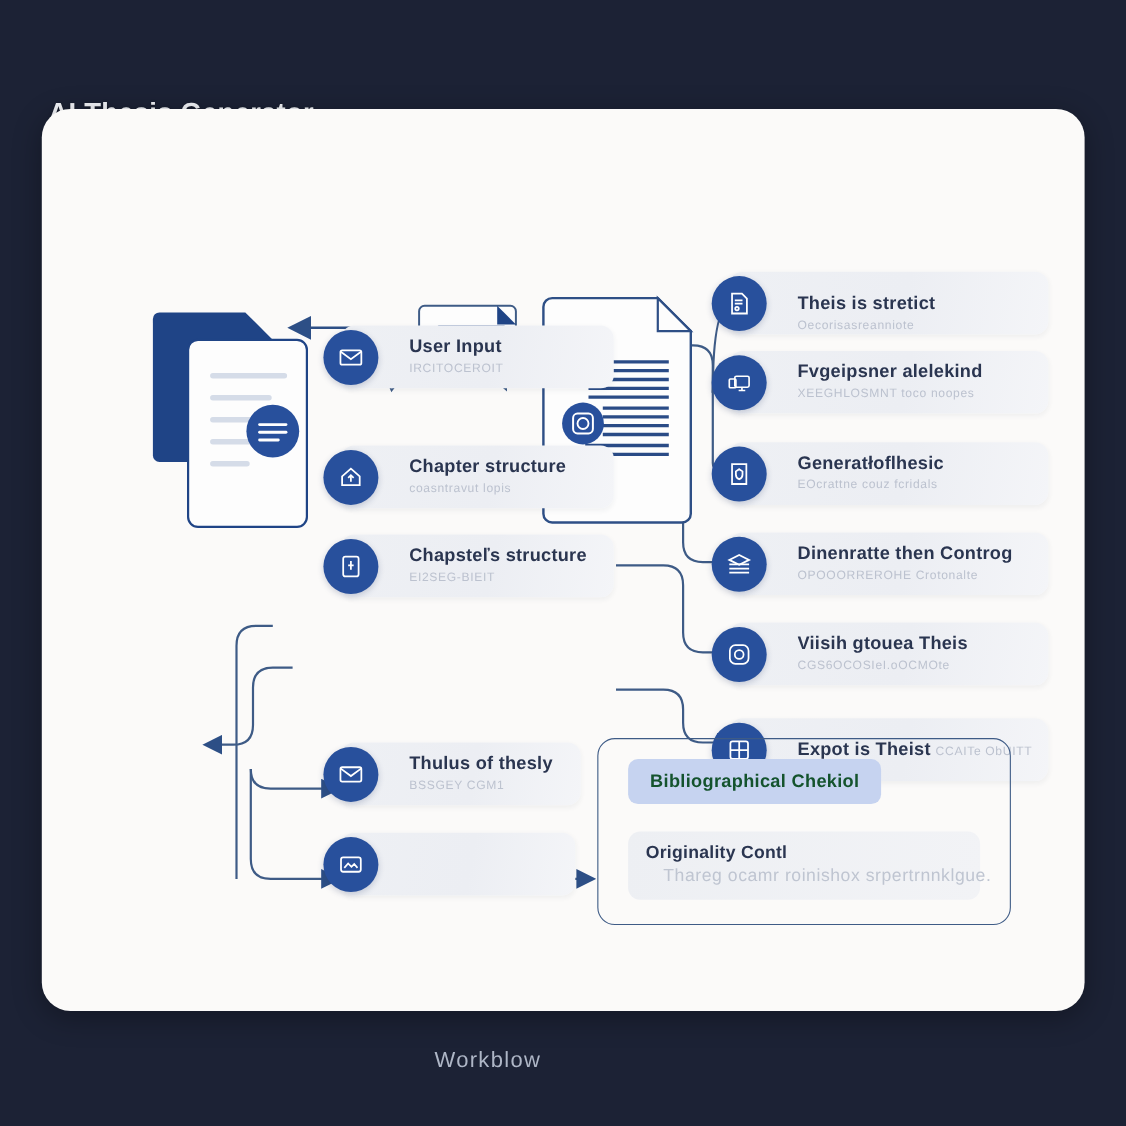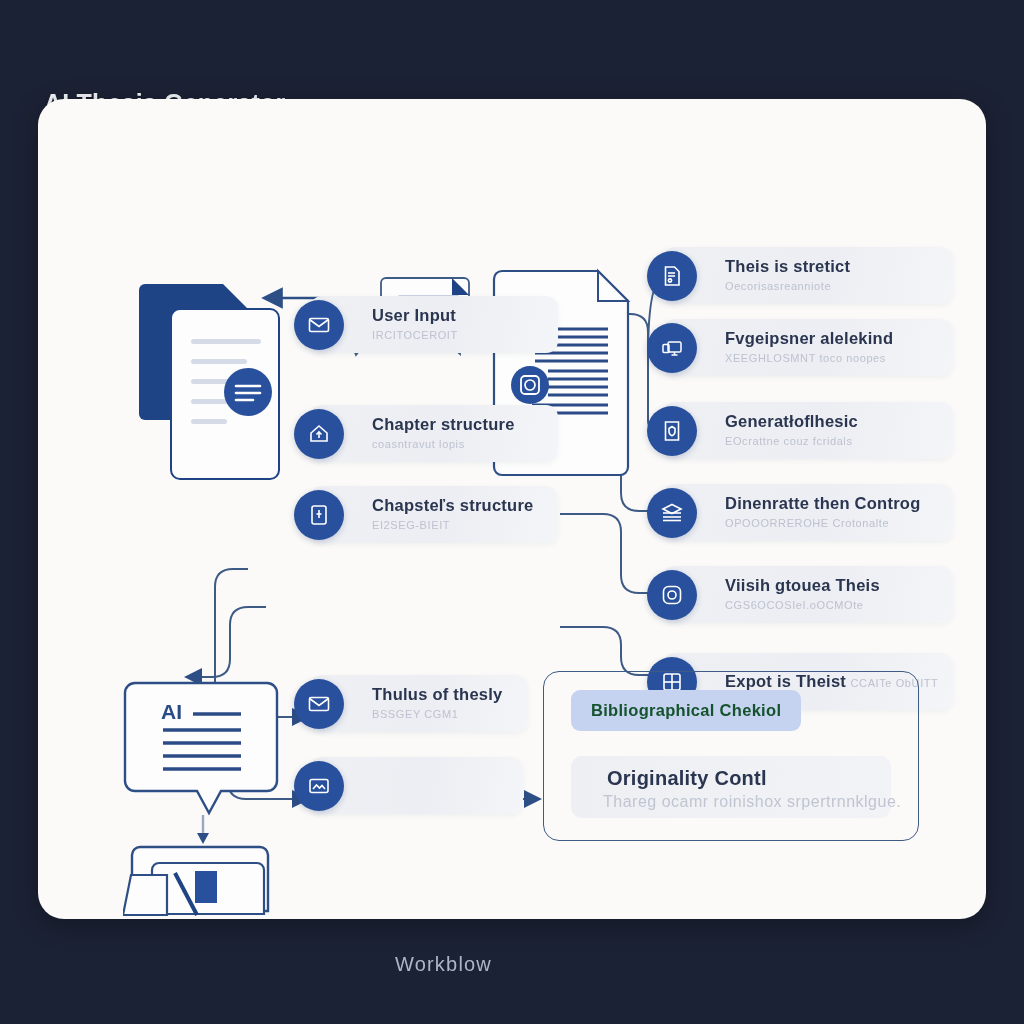--- a/index.html
+++ b/index.html
@@ -144,23 +144,22 @@
     position: absolute;
     left: 27px;
     top: 84px;
     width: 320px;
     height: 62px;
     border-radius: 11px;
     background: linear-gradient(100deg,#edeff3 0%, #f2f3f6 100%);
     padding: 11px 16px;
   }
   #qc-sub-card .r-title {
-    font-size: 20px; font-weight: bold; color: #2a3550; letter-spacing:0.25px;
+    font-size: 16px; font-weight: bold; color: #2a3550; letter-spacing:0.25px;
     white-space: nowrap;
-    margin-left: 20px;
   }
   #qc-sub-card .r-sub {
     font-size: 16px; color: #bfc5d1; letter-spacing: 0.5px; margin-top: 3px;
     white-space: nowrap;
     margin-left: 16px;
   }
 
   
   .illus { position: absolute; }
   #illus-doc-stack   { left: 95px;  top: 160px; width: 185px; height: 230px; }
@@ -263,40 +262,20 @@
       </g>
       <circle cx="40" cy="54" r="19" fill="#28509c"></circle>
       <rect x="31" y="46" width="18" height="15" rx="2.5" fill="none" stroke="#fff" stroke-width="1.8"></rect>
       <line x1="34" y1="56" x2="46" y2="56" stroke="#fff" stroke-width="1.6"></line>
       <circle cx="40" cy="118" r="19" fill="#28509c"></circle>
       <rect x="31" y="109" width="18" height="18" rx="4" fill="none" stroke="#fff" stroke-width="1.8"></rect>
       <circle cx="40" cy="118" r="5" fill="none" stroke="#fff" stroke-width="1.7"></circle>
     </svg>
   </div>
 
-  <div class="illus" id="illus-ai-output">
-    <svg viewBox="0 0 170 240" width="170" height="240">
-      <path d="M12 4 h132 a10 10 0 0 1 10 10 v88 a10 10 0 0 1 -10 10 h-46 l-12 22 l-12 -22 h-62 a10 10 0 0 1 -10 -10 v-88 a10 10 0 0 1 10 -10 z" fill="#fdfdfd" stroke="#2e4f86" stroke-width="2.4"></path>
-      <text x="38" y="40" font-family="'Liberation Sans',sans-serif" font-size="21" font-weight="bold" fill="#2a4b86">AI</text>
-      <g stroke="#2a4b86" stroke-width="3.4" stroke-linecap="butt">
-        <line x1="70" y1="35" x2="118" y2="35"></line>
-        <line x1="40" y1="51" x2="118" y2="51"></line>
-        <line x1="40" y1="64" x2="118" y2="64"></line>
-        <line x1="40" y1="77" x2="118" y2="77"></line>
-        <line x1="40" y1="90" x2="118" y2="90"></line>
-      </g>
-      <line x1="80" y1="136" x2="80" y2="158" stroke="#9aa7bd" stroke-width="2.4"></line>
-      <path d="M74 154 L80 165 L86 154 z" fill="#2e4f86"></path>
-      <path d="M25 168 h112 a8 8 0 0 1 8 8 v56 h-136 v-56 a8 8 0 0 1 8 -8 z" fill="#fdfdfd" stroke="#2e4f86" stroke-width="2.4"></path>
-      <path d="M38 184 h96 a7 7 0 0 1 7 7 v44 h-112 v-44 a7 7 0 0 1 7 -7 z" fill="#fdfdfd" stroke="#2e4f86" stroke-width="2.2"></path>
-      <path d="M8 196 h36 v40 h-44 z" fill="#fdfdfd" stroke="#2e4f86" stroke-width="2.2"></path>
-      <rect x="72" y="192" width="22" height="32" fill="#28509c"></rect>
-      <line x1="52" y1="194" x2="74" y2="236" stroke="#1f4486" stroke-width="4"></line>
-    </svg>
-  </div>
 
   <div class="row-item col-left" style="top:197px;">
     <span class="icon-badge">
       <svg viewBox="0 0 24 24" fill="none" stroke="#fff" stroke-width="1.6">
         <rect x="2.5" y="5.5" width="19" height="13" rx="1.6"></rect>
           <path d="M2.5 6.5 L12 13.5 L21.5 6.5"></path>
       </svg>
     </span>
     <span class="txt">
       <span class="r-title">User Input</span>
@@ -348,21 +327,21 @@
 
   <div class="row-item col-left" style="top:658px; width:213px;">
     <span class="icon-badge">
       <svg viewBox="0 0 24 24" fill="none" stroke="#fff" stroke-width="1.6">
         <rect x="3" y="5.5" width="18" height="13" rx="2"></rect>
           <path d="M6 15 l3.5 -4 l3 3 l2.5 -2.5 l3 3.5"></path>
       </svg>
     </span>
   </div>
 
-  <div class="row-item col-right" style="top:148px;">
+  <div class="row-item col-right" style="top:148px;align-items:flex-end;">
     <span class="icon-badge">
       <svg viewBox="0 0 24 24" fill="none" stroke="#fff" stroke-width="1.6">
         <path d="M5.5 3 h9 l4.5 4.5 V21 h-13.5 z"></path>
           <path d="M8 9 h7"></path>
           <path d="M8 12 h7"></path>
           <circle cx="10" cy="16.5" r="1.6"></circle>
       </svg>
     </span>
     <span class="txt">
       <span class="r-title">Theis is stretict</span>

